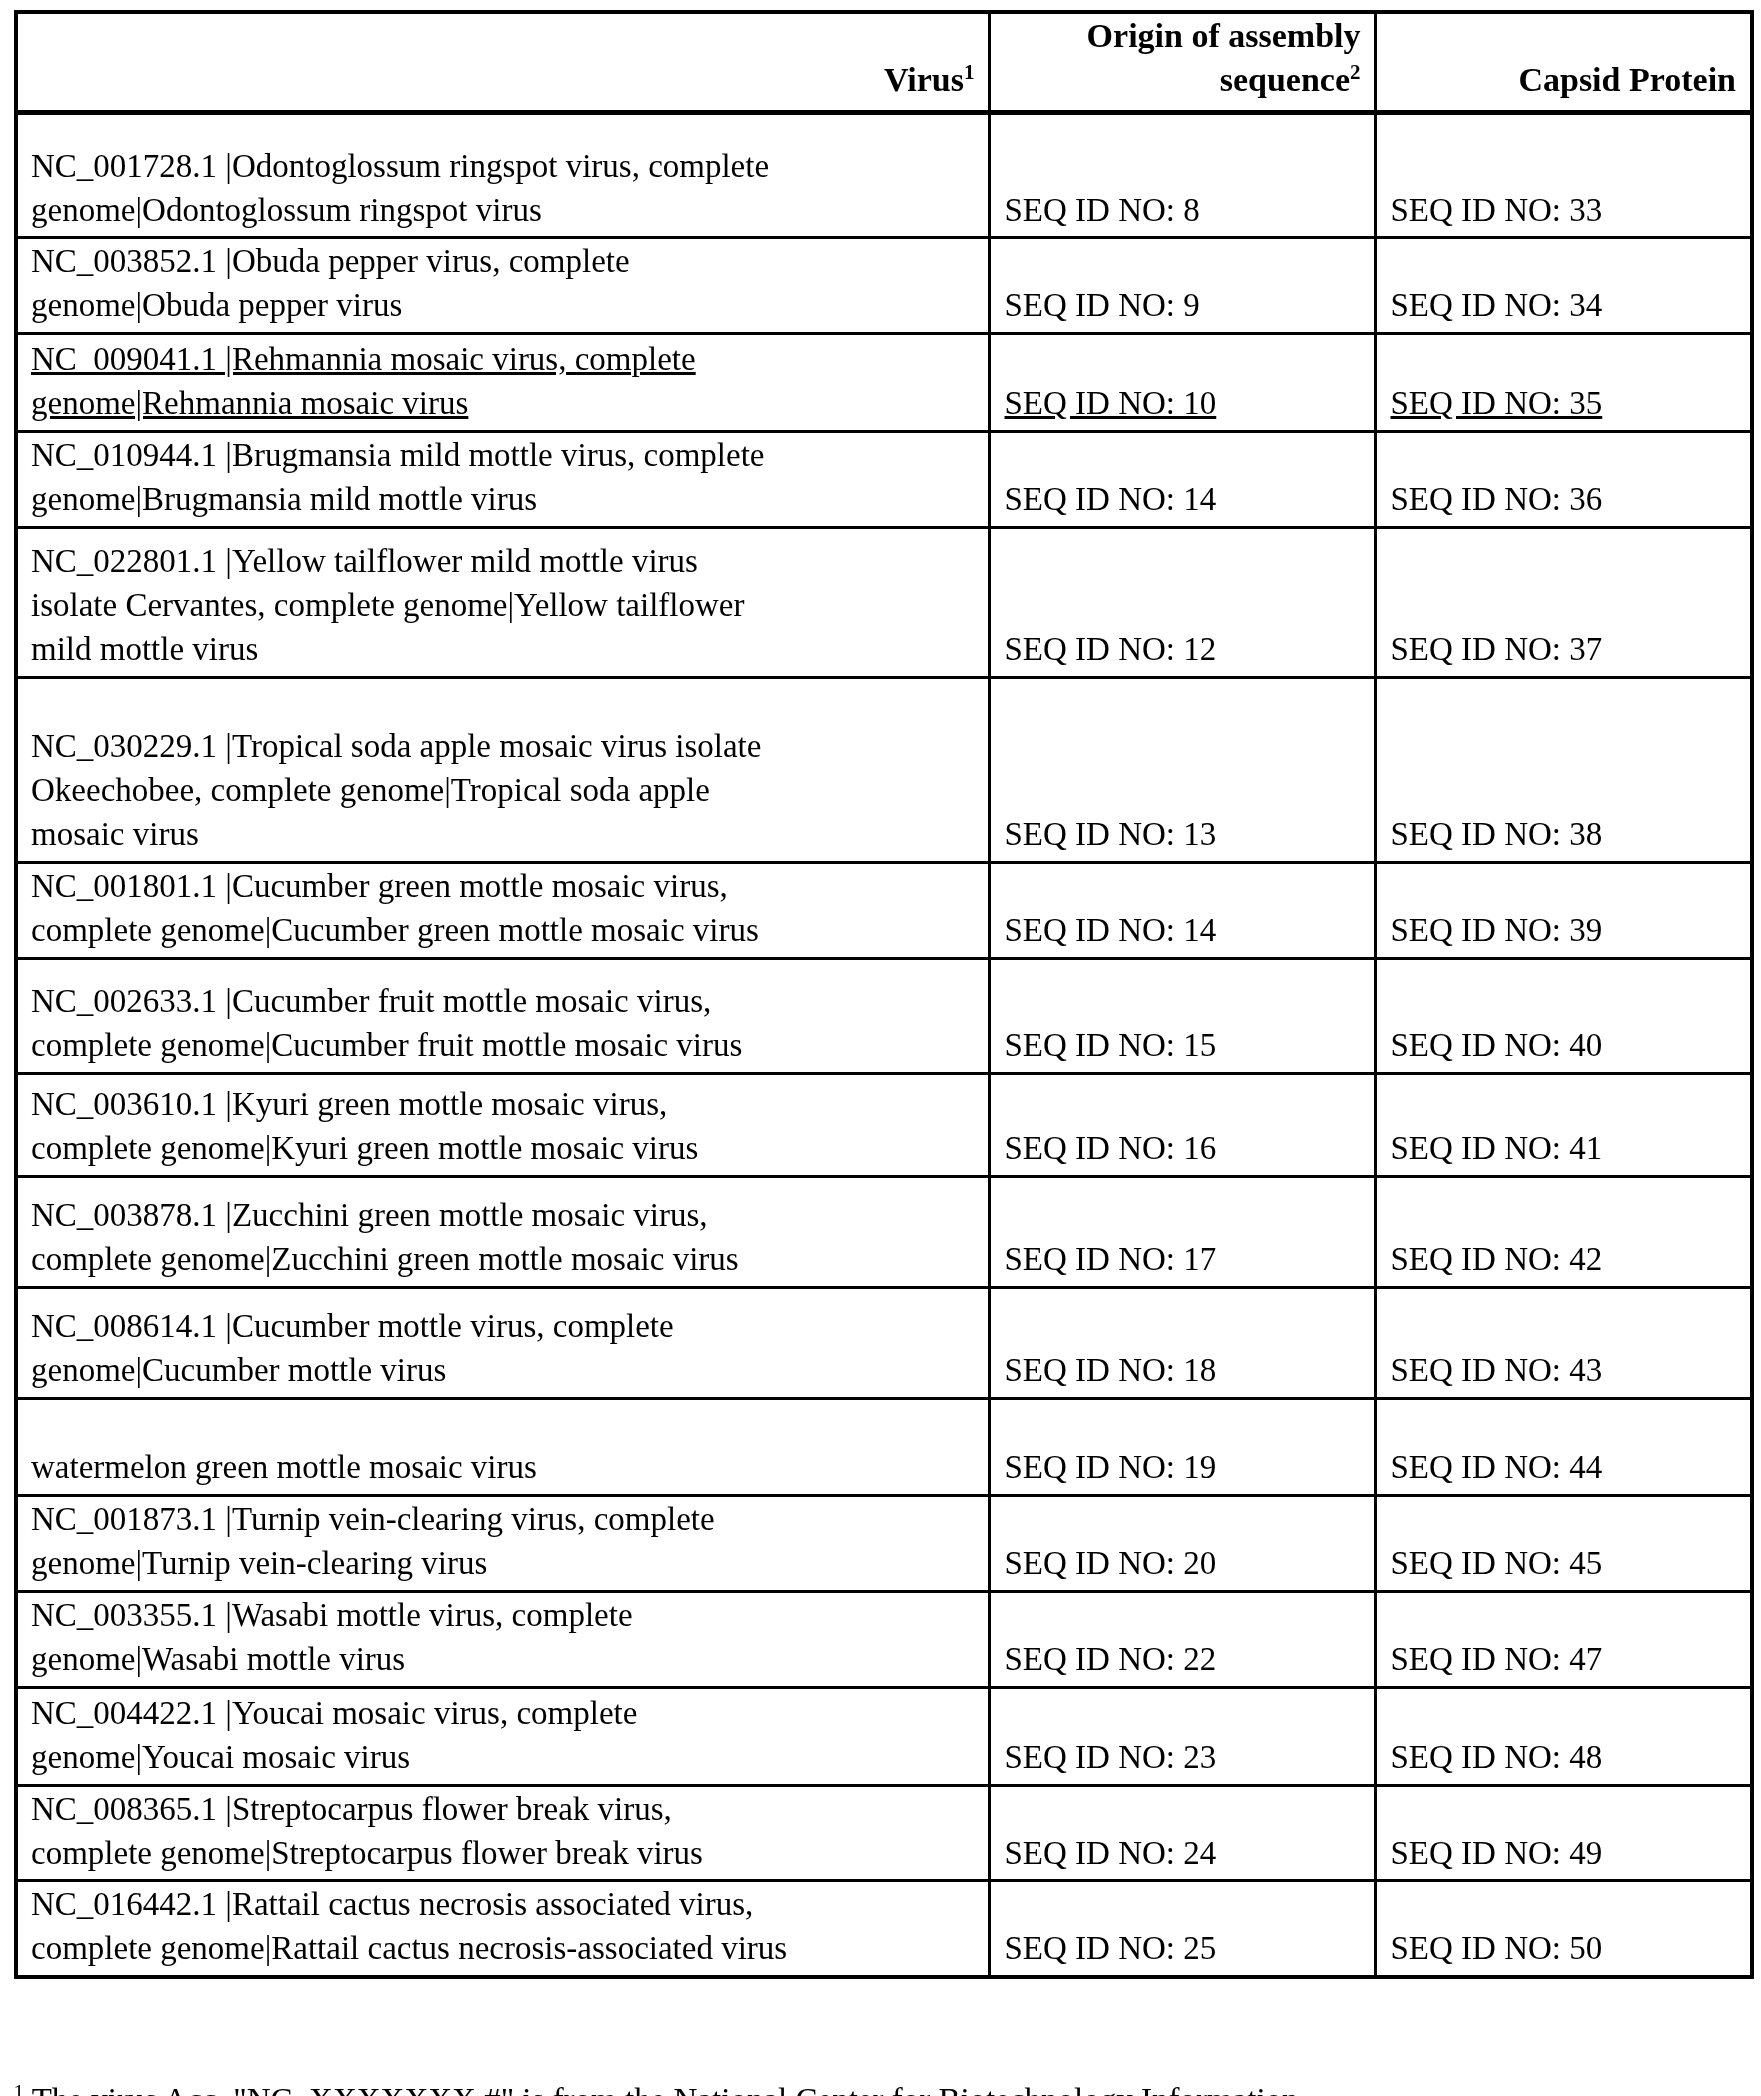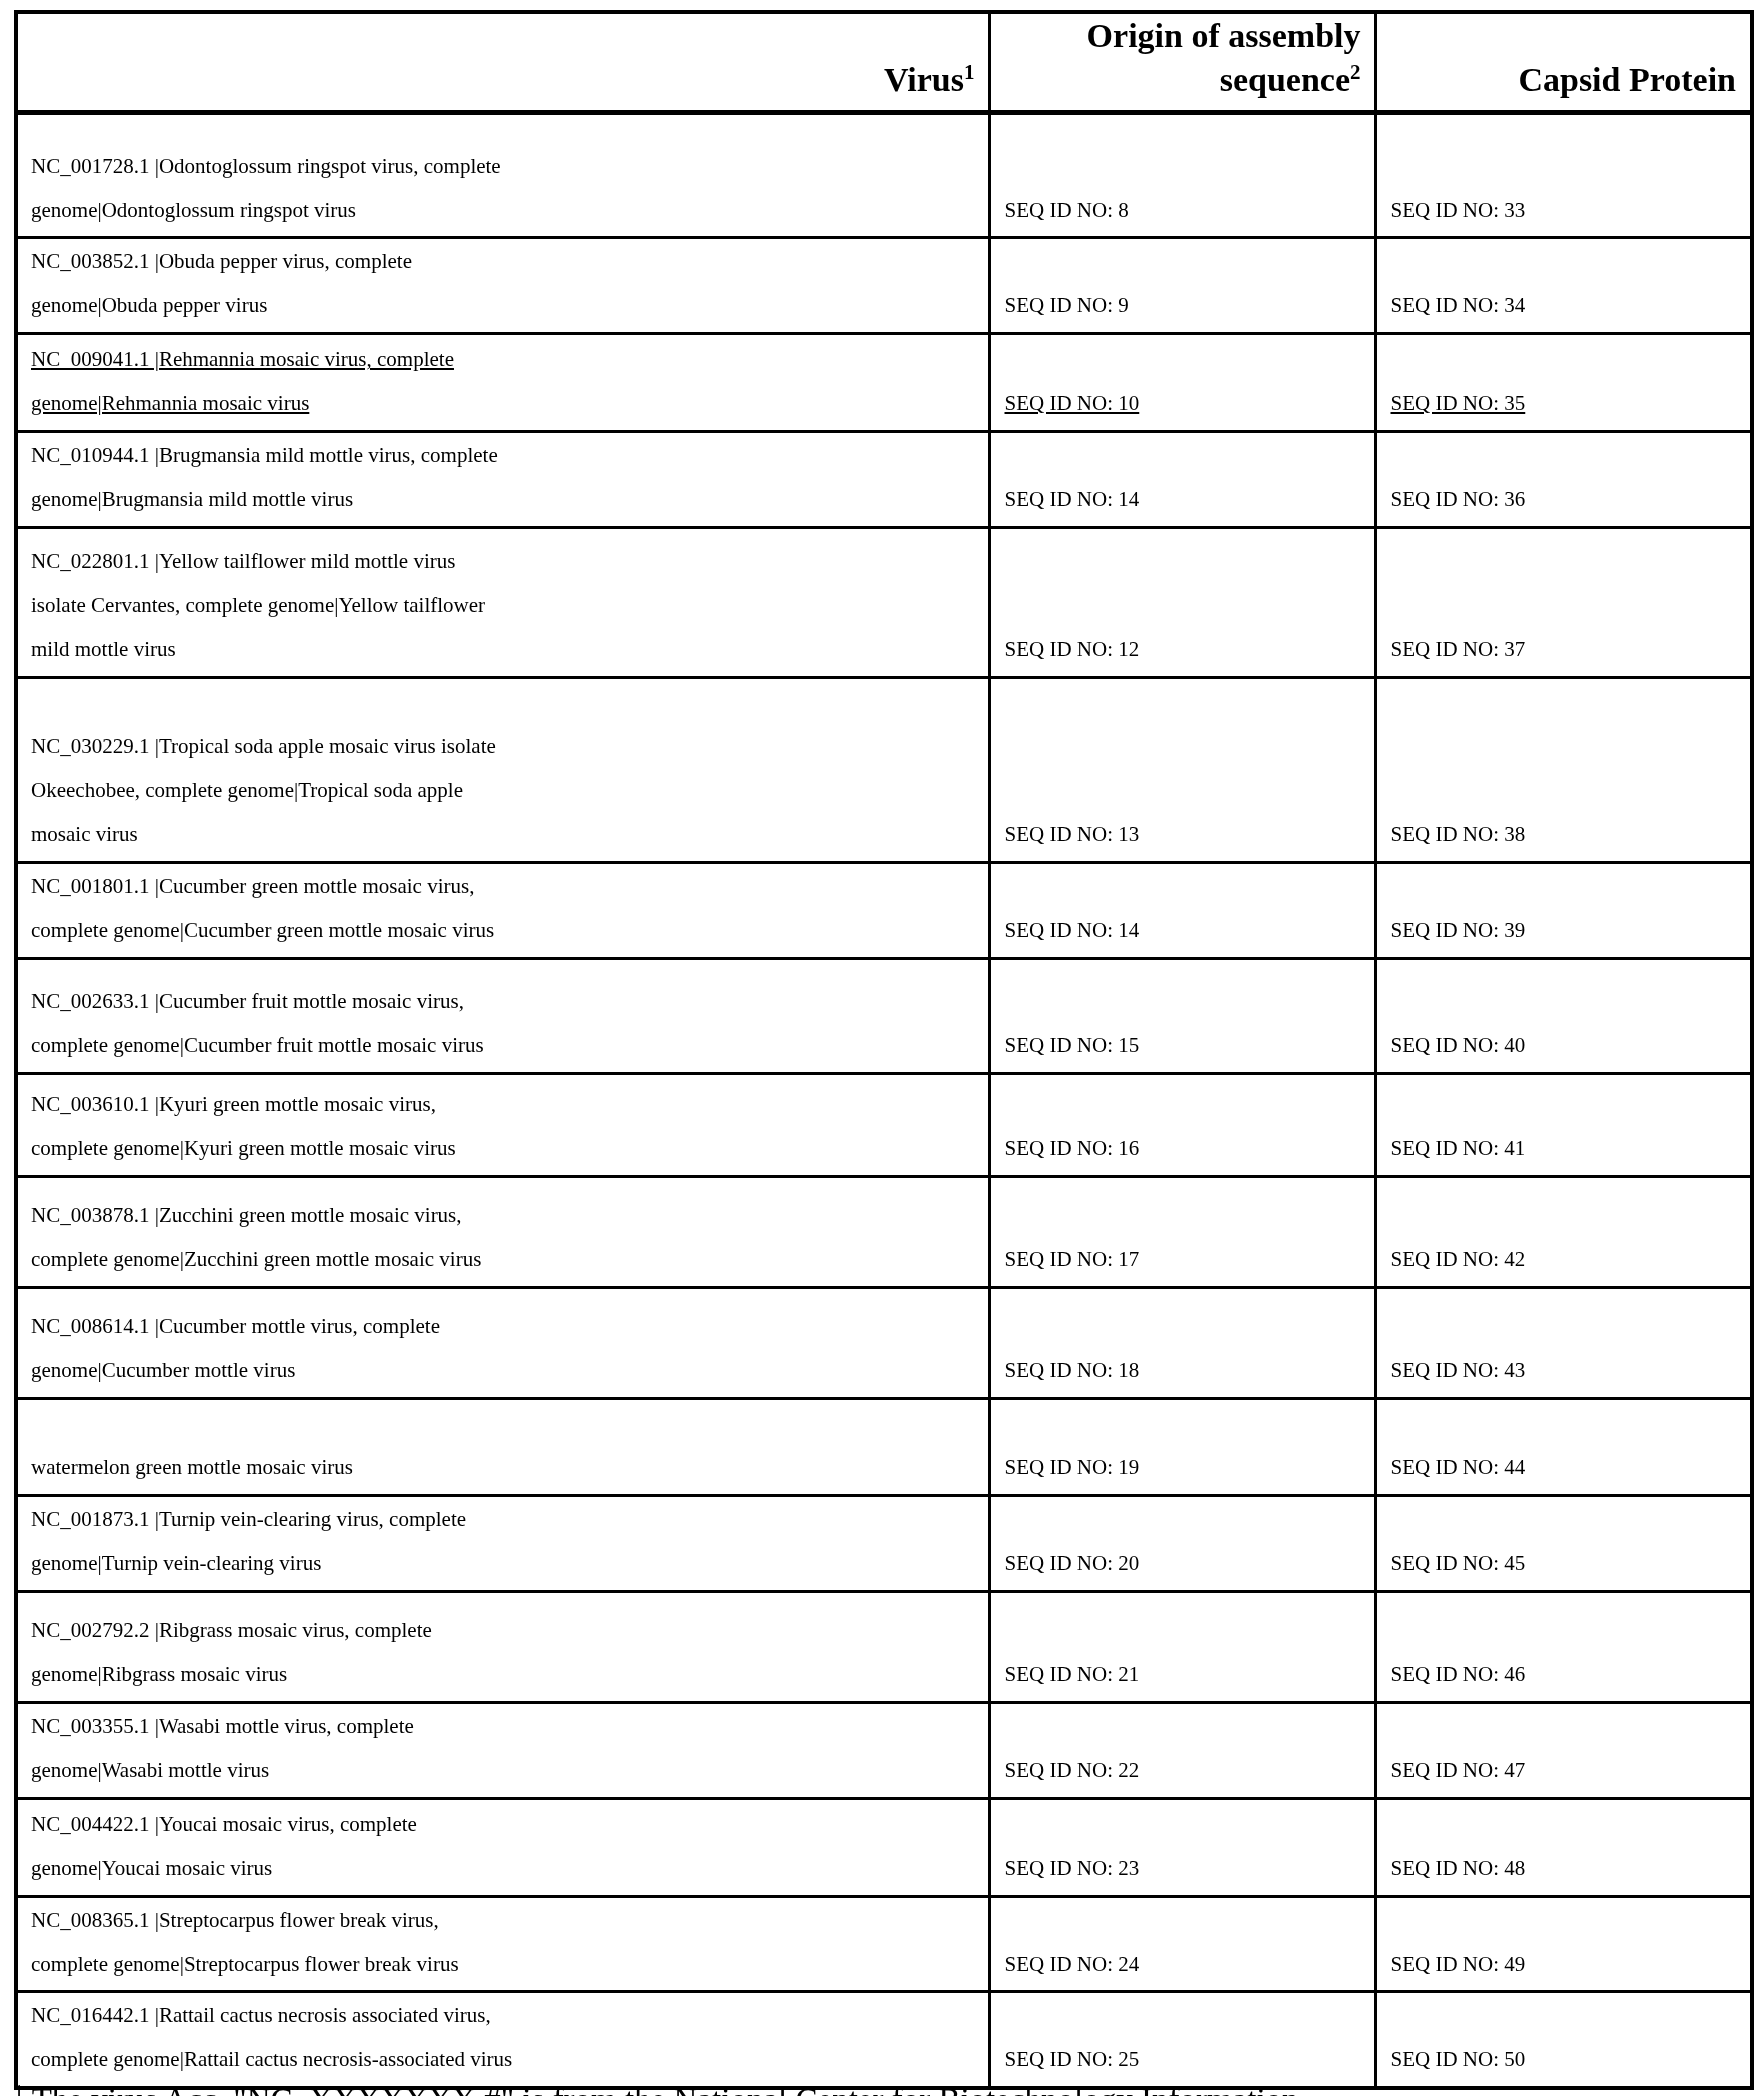--- a/index.html
+++ b/index.html
@@ -24,21 +24,21 @@
     width: 1736px;
     border-collapse: collapse;
     table-layout: fixed;
     border: 4.8px solid #000;
   }
   th, td {
     border: 3.9px solid #000;
     vertical-align: bottom;
     text-align: left;
     padding: 0 13.5px 4.8px 13.5px;
-    font-size: 21px;
+    font-size: 33px;
     line-height: 44px;
     overflow: hidden;
   }
   thead th {
     border-bottom: 5.8px solid #000;
     font-weight: bold;
     font-size: 34px;
     padding-bottom: 8.7px;
     text-align: right;
   }
@@ -155,26 +155,20 @@
           <td class="virus-col">watermelon green mottle mosaic virus</td>
           <td class="seq-col">SEQ ID NO: 19</td>
           <td class="seq-col">SEQ ID NO: 44</td>
         </tr>
         <tr style="height: 95px;">
           <td class="virus-col">NC_001873.1 |Turnip vein-clearing virus, complete
 genome|Turnip vein-clearing virus</td>
           <td class="seq-col">SEQ ID NO: 20</td>
           <td class="seq-col">SEQ ID NO: 45</td>
         </tr>
-        <tr style="height: 111px;">
-          <td class="virus-col">NC_002792.2 |Ribgrass mosaic virus, complete
-genome|Ribgrass mosaic virus</td>
-          <td class="seq-col">SEQ ID NO: 21</td>
-          <td class="seq-col">SEQ ID NO: 46</td>
-        </tr>
         <tr style="height: 94px;">
           <td class="virus-col">NC_003355.1 |Wasabi mottle virus, complete
 genome|Wasabi mottle virus</td>
           <td class="seq-col">SEQ ID NO: 22</td>
           <td class="seq-col">SEQ ID NO: 47</td>
         </tr>
         <tr style="height: 98px;">
           <td class="virus-col">NC_004422.1 |Youcai mosaic virus, complete
 genome|Youcai mosaic virus</td>
           <td class="seq-col">SEQ ID NO: 23</td>

